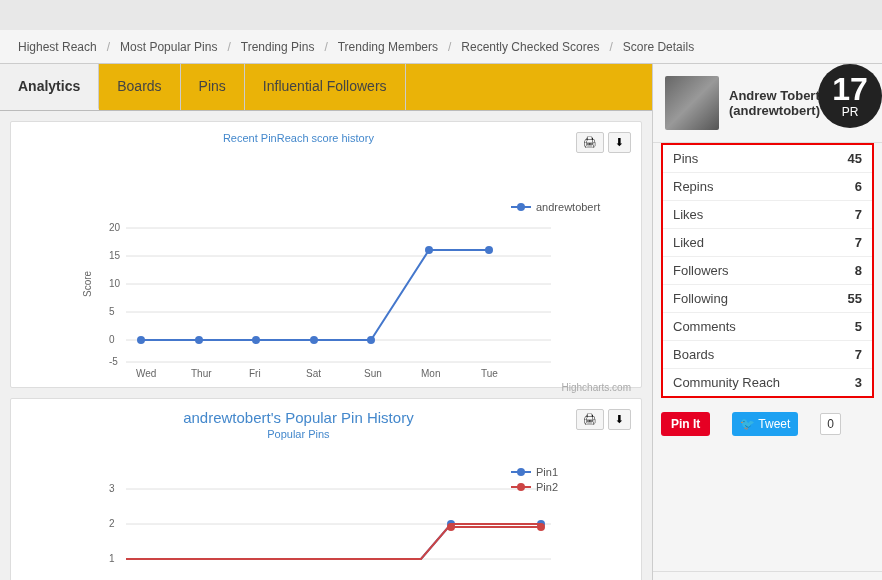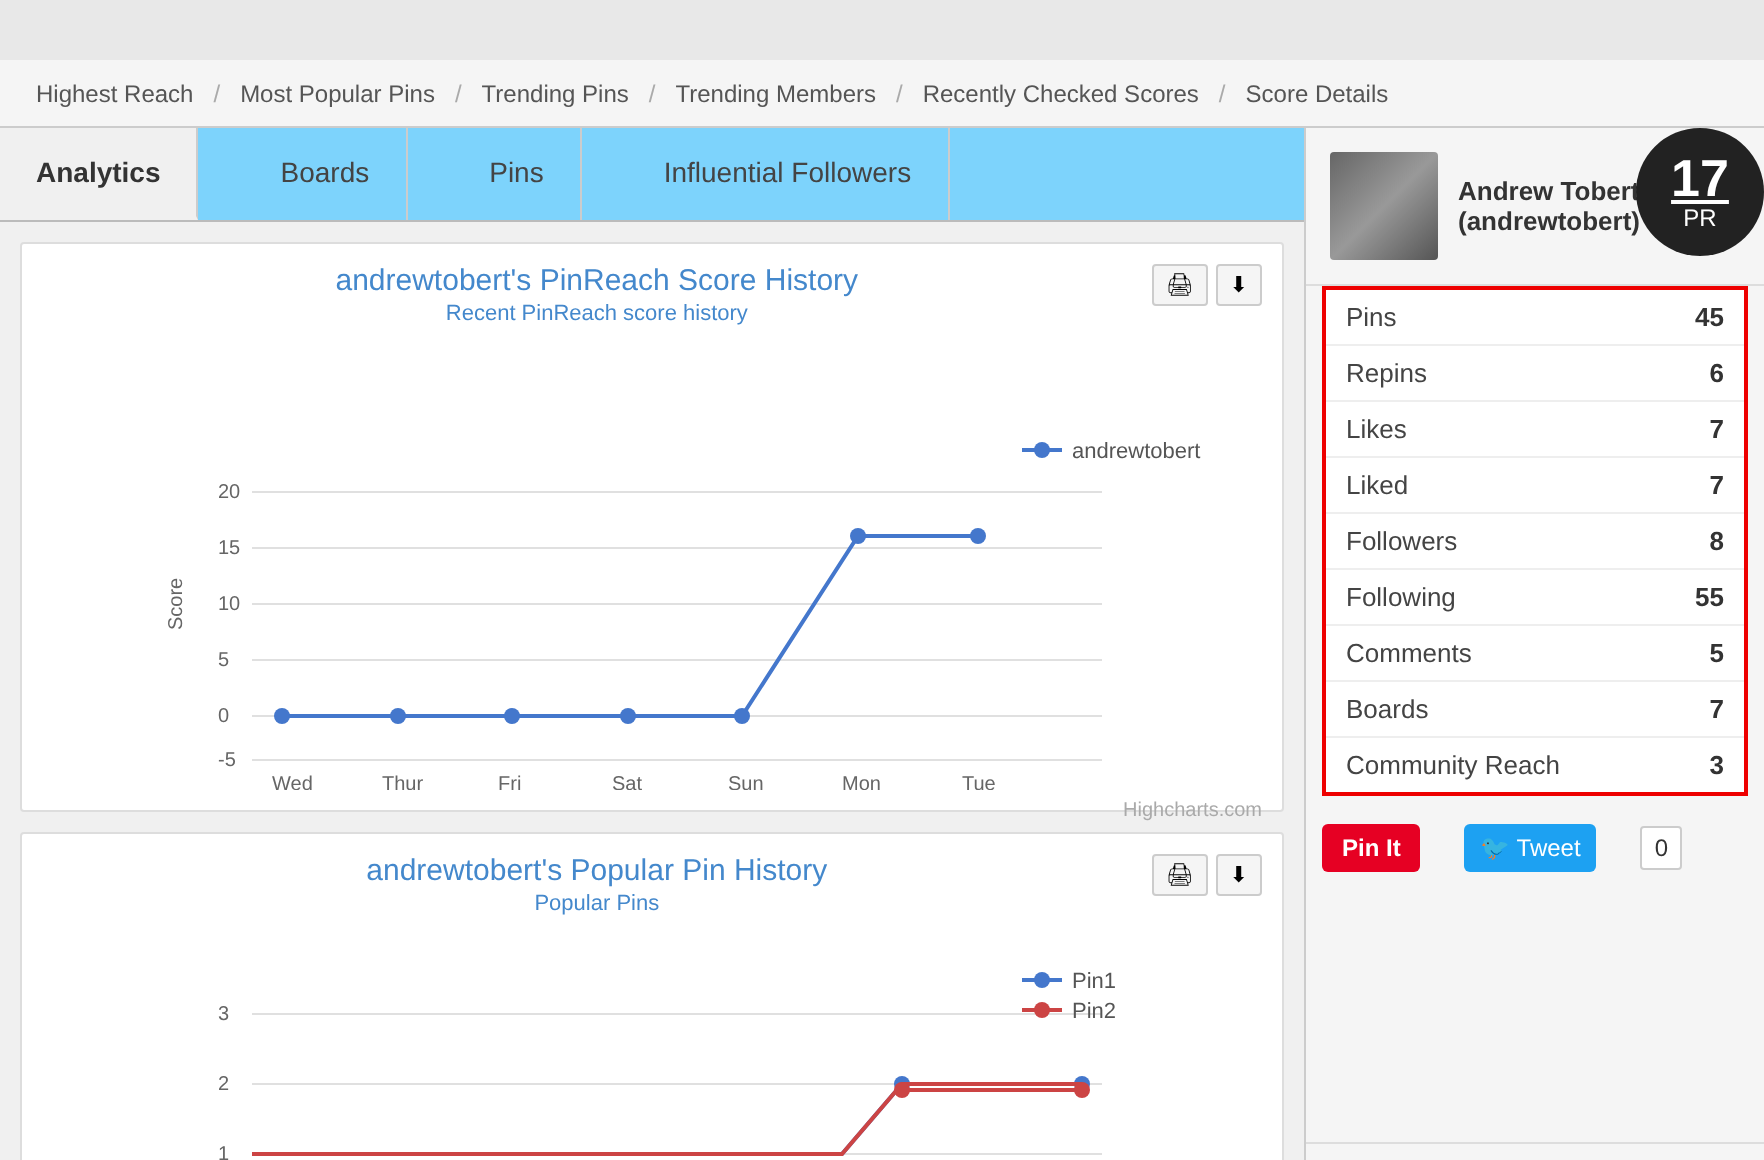--- a/index.html
+++ b/index.html
@@ -42,24 +42,23 @@
       background: #222;
       border-radius: 50%;
       display: flex;
       flex-direction: column;
       align-items: center;
       justify-content: center;
       color: white;
       z-index: 10;
     }
     .pr-badge .pr-number {
-      font-size: 26px;
+      font-size: 32px;
       font-weight: bold;
       line-height: 1;
-      text-decoration: underline;
     }
     .pr-badge .pr-label {
       font-size: 12px;
     }
 
     
     .main-layout {
       display: flex;
       height: calc(580px - 34px);
     }
@@ -68,23 +67,22 @@
     .left-panel {
       flex: 1;
       background: #f0f0f0;
       overflow-y: auto;
       padding: 0;
     }
 
     
     .tabs {
       display: flex;
-      background: #7dd3fc;
+      background: #eab308;
       border-bottom: 1px solid #bbb;
-      gap: 23px;
     }
     .tab {
       padding: 14px 18px;
       cursor: pointer;
       font-size: 14px;
       color: #444;
       border-right: 1px solid #ccc;
     }
     .tab.active {
       background: #f0f0f0;
@@ -287,21 +285,20 @@
       <div class="tab">Pins</div>
       <div class="tab">Influential Followers</div>
     </div>
 
     <div class="chart-container">
       <div style="overflow:hidden;">
         <div class="chart-toolbar">
           <button class="chart-btn">🖨</button>
           <button class="chart-btn">⬇</button>
         </div>
-        <div class="chart-title">andrewtobert's PinReach Score History</div>
         <div class="chart-subtitle">Recent PinReach score history</div>
       </div>
       <div class="chart-area">
         <svg class="chart-svg" viewBox="0 0 490 220">
 
           <text x="28" y="208" font-size="10" fill="#666">-5</text>
           <text x="28" y="186" font-size="10" fill="#666">0</text>
           <text x="28" y="158" font-size="10" fill="#666">5</text>
           <text x="28" y="130" font-size="10" fill="#666">10</text>
           <text x="28" y="102" font-size="10" fill="#666">15</text>

